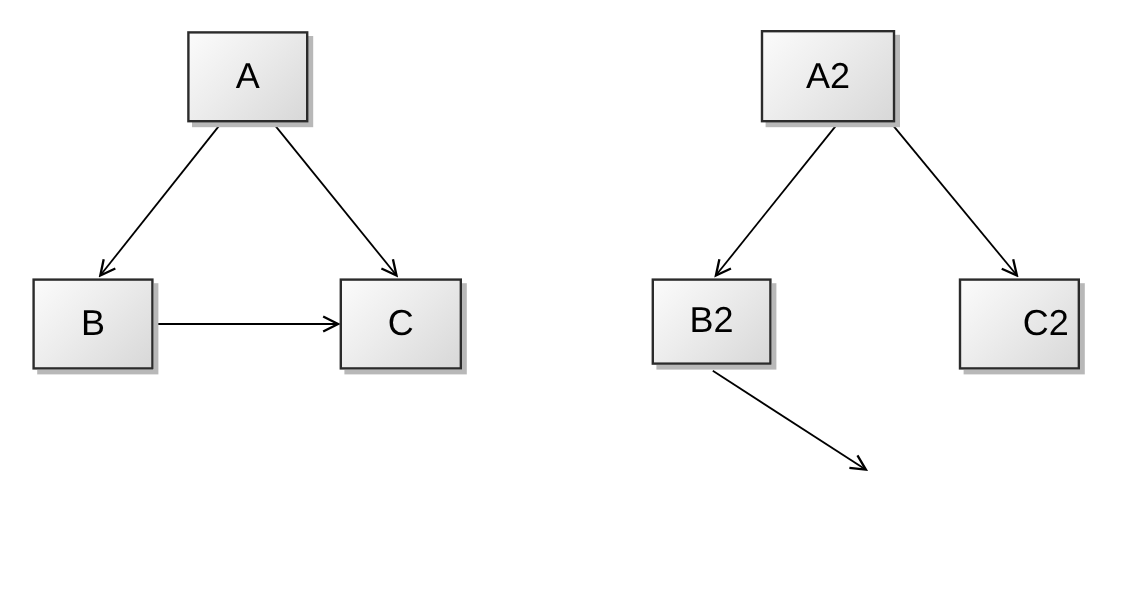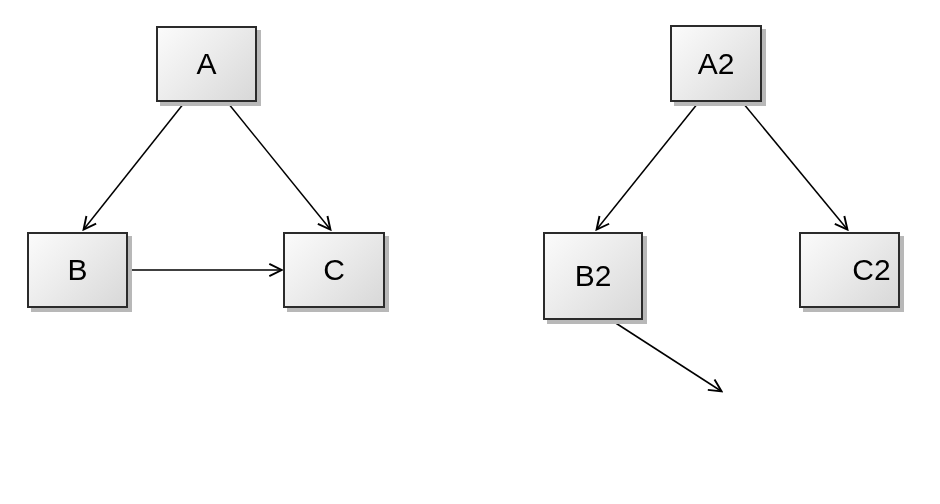--- a/index.html
+++ b/index.html
@@ -39,22 +39,22 @@
     font-size: 30px;
     color: #000000;
     line-height: 1;
     user-select: none;
   }
   
   .node-a  { left: 156px; top:  26px; width: 101px; height: 76px; }
   .node-b  { left:  27px; top: 232px; width: 101px; height: 76px; }
   .node-c  { left: 283px; top: 232px; width: 102px; height: 76px; }
   
-  .node-a2 { left: 670px; top:  25px; width: 92px; height: 77px; }
-  .node-b2 { left: 543px; top: 232px; width: 100px; height: 88px; }
+  .node-a2 { left: 634px; top:  25px; width: 112px; height: 77px; }
+  .node-b2 { left: 543px; top: 232px; width: 100px; height: 72px; }
   .node-c2 { left: 799px; top: 232px; width: 101px; height: 76px; padding-left: 44px; }
   .node-c3 { left: 677px; top: 393px; width: 100px; height: 75px; }
 </style>
 </head>
 <body>
 
 <div class="canvas">
 
   <svg class="edges-layer" width="940" height="504" viewBox="0 0 940 504" xmlns="http://www.w3.org/2000/svg">
     <defs>

